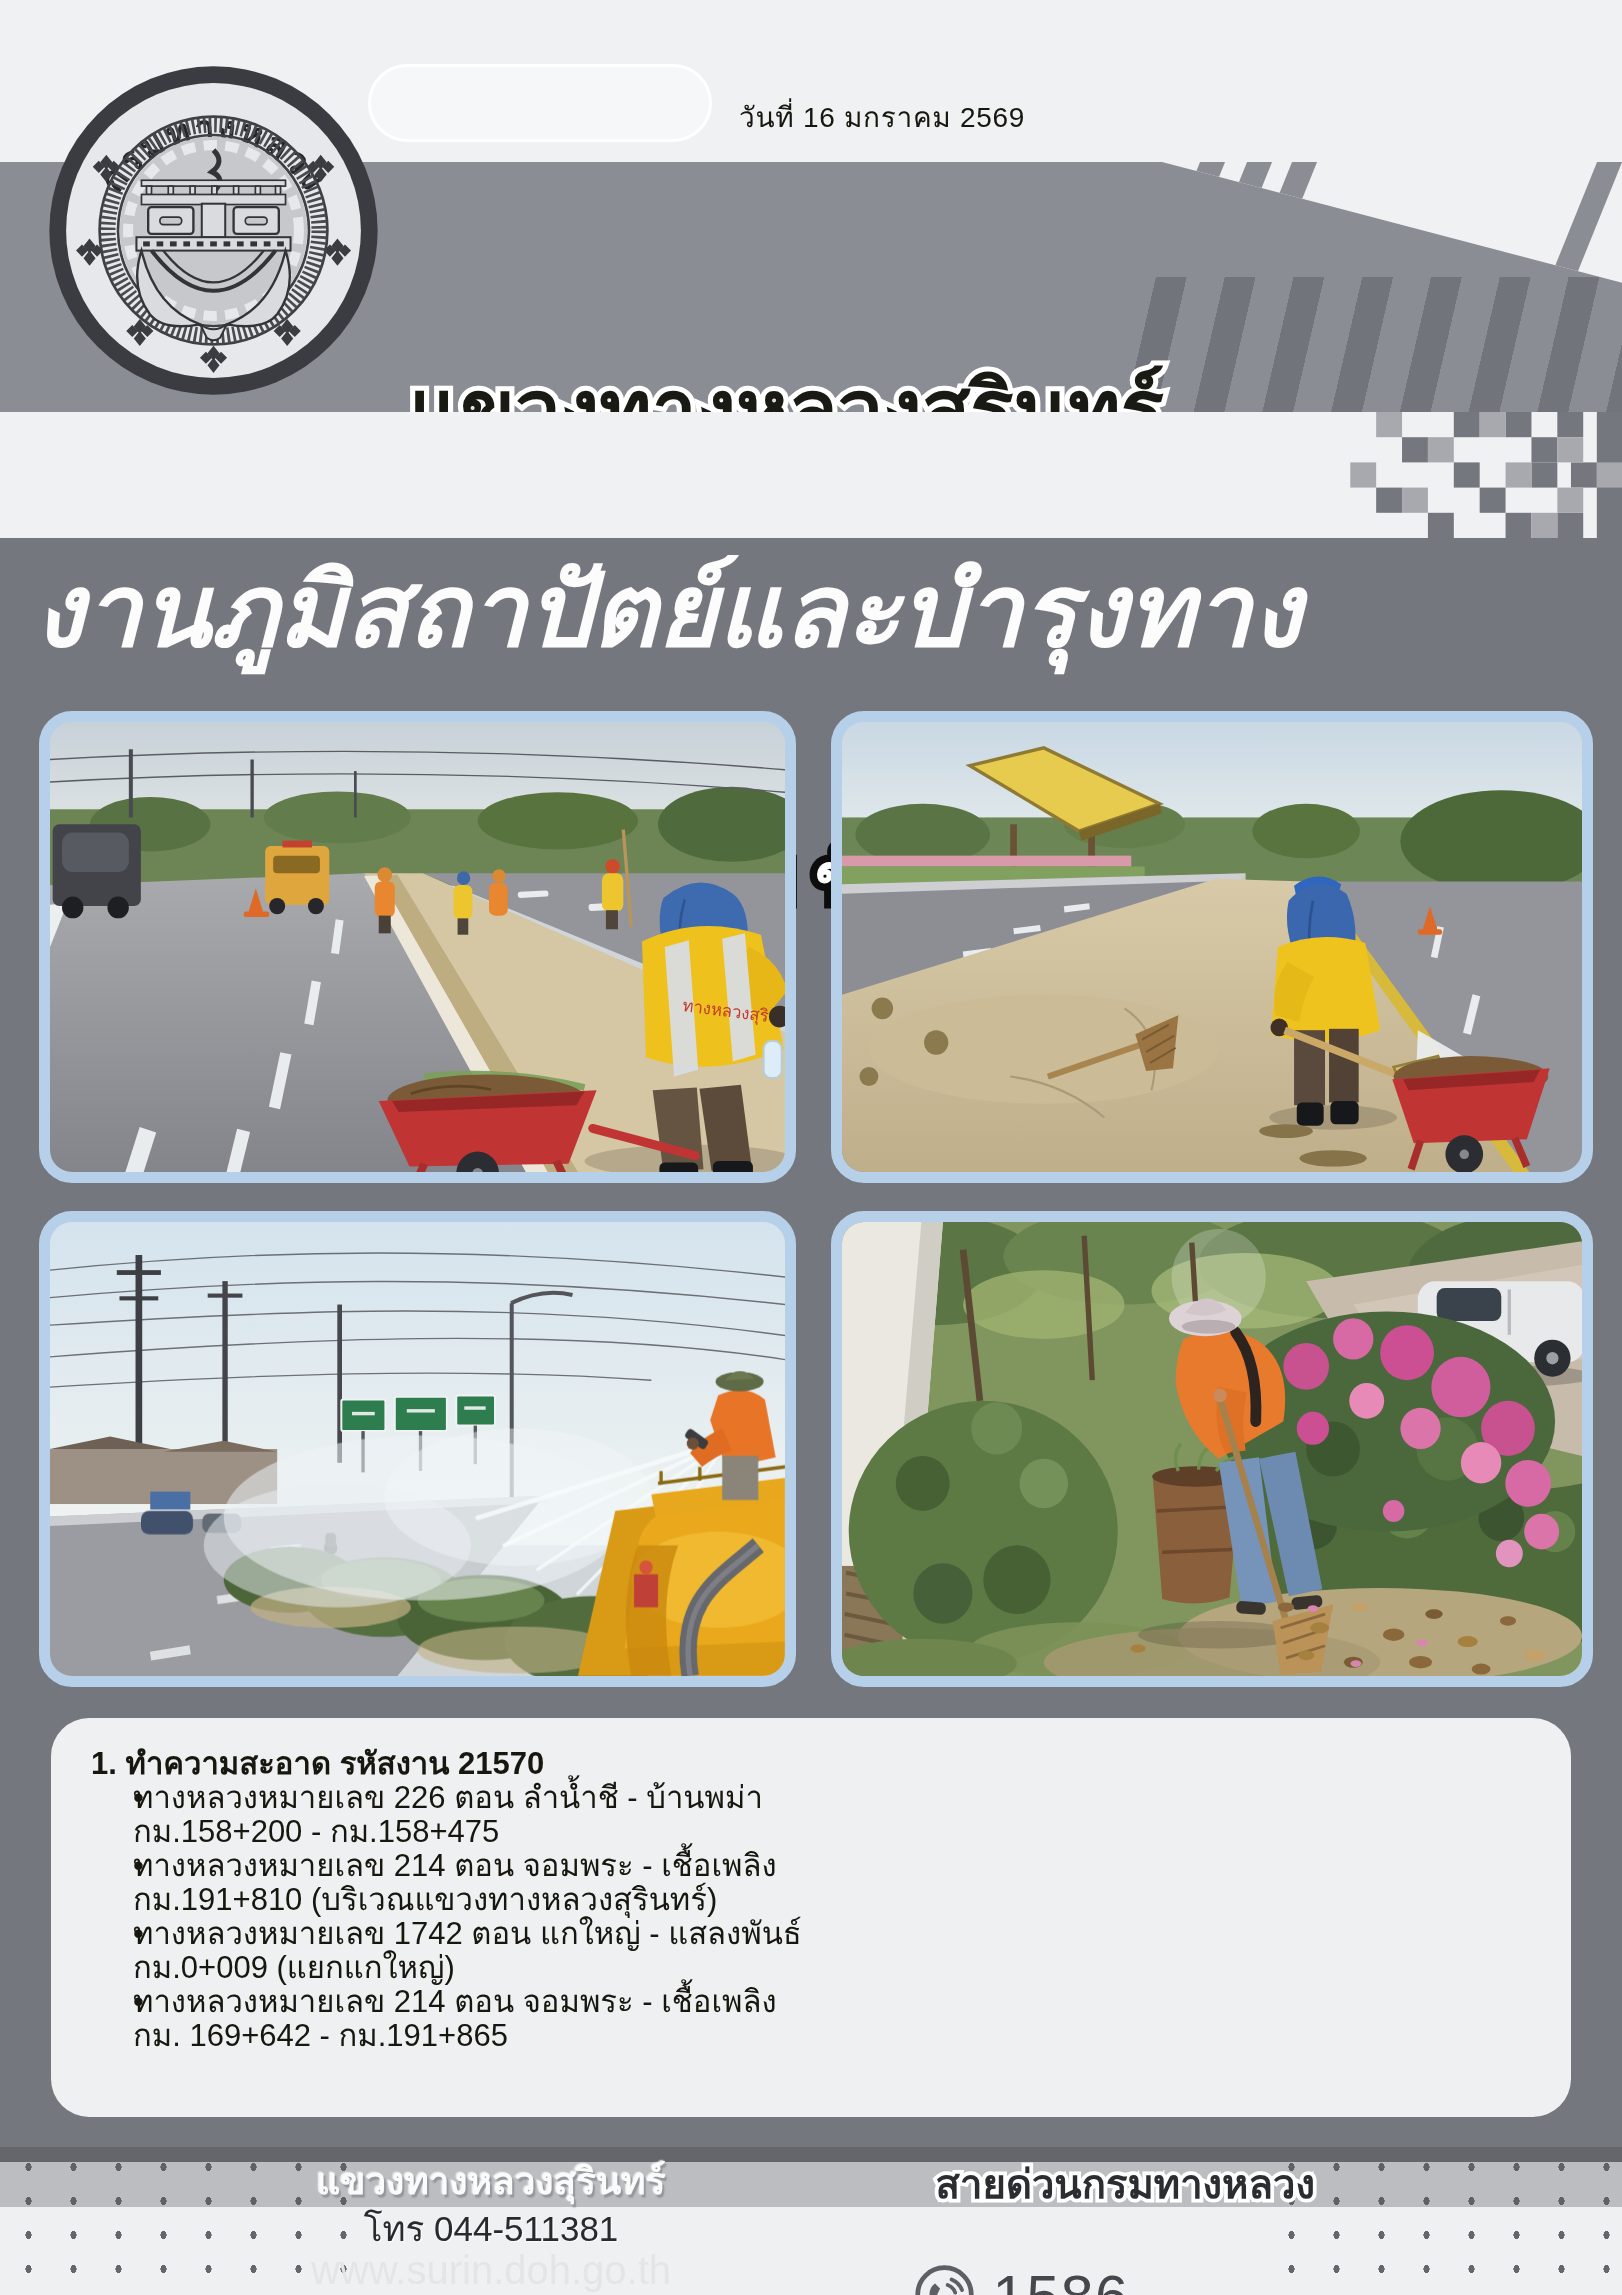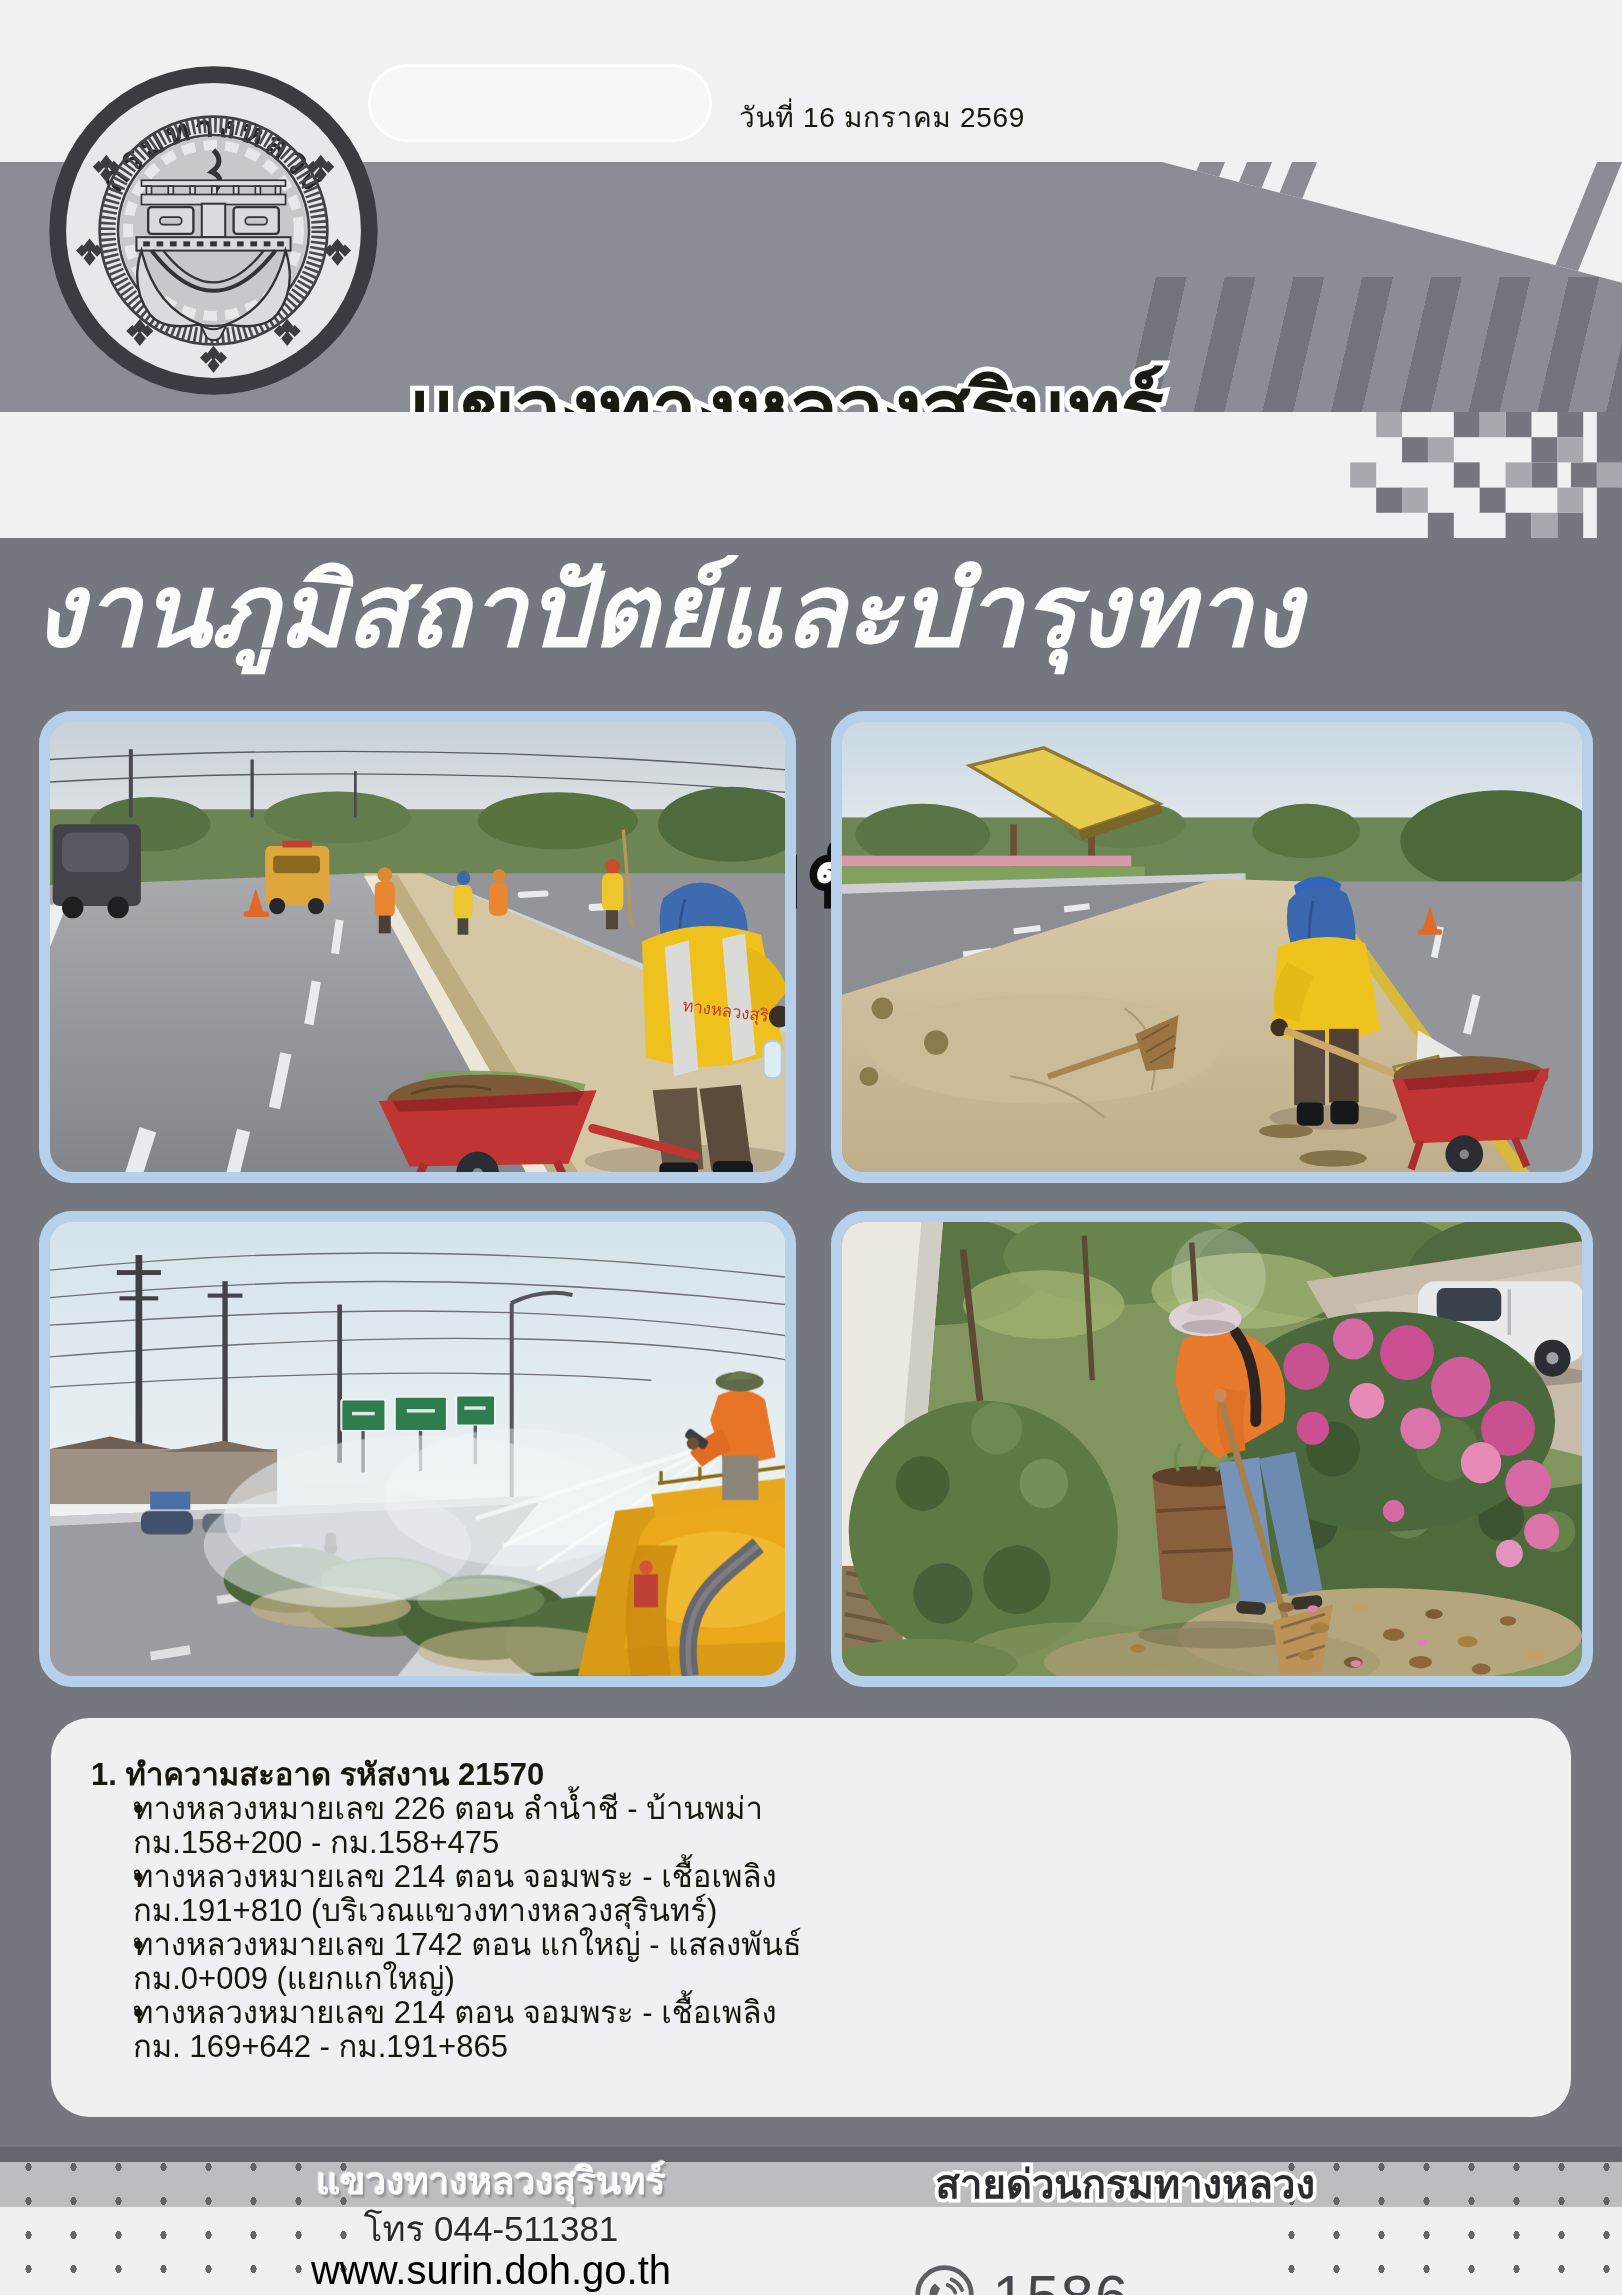--- a/index.html
+++ b/index.html
@@ -50,21 +50,21 @@
     white-space:nowrap;line-height:1.35;font-style:italic;}
 
   .photo{border:11px solid #b6d0e9;border-radius:33px;overflow:hidden;background:#cfd5d8;}
   .photo svg{display:block;width:100%;height:100%;}
   .photo-1{left:39px;top:711px;width:757px;height:472px;}
   .photo-2{left:831px;top:711px;width:762px;height:472px;}
   .photo-3{left:39px;top:1211px;width:757px;height:476px;}
   .photo-4{left:831px;top:1211px;width:762px;height:476px;}
 
   .info-card{left:51px;top:1718px;width:1520px;height:399px;border-radius:38px;
-    background:#eef0f2;padding:40px 40px;color:#17170f;}
+    background:#eef0f2;padding:29px 40px;color:#17170f;}
   .info-card .line{font-size:31px;line-height:34px;white-space:nowrap;}
   .info-card .heading{font-weight:600;}
   .bullet{display:flex;}
   .bullet .dot{width:30px;padding-left:42px;font-size:31px;line-height:34px;}
   .bullet .btxt{flex:1;}
 
   
   .footer-dark{left:0;top:2147px;width:1623px;height:15px;background:#64666c;}
   .footer-mid{left:0;top:2162px;width:1623px;height:45px;background:#bcbdc1;}
   .footer-light{left:0;top:2207px;width:1623px;height:89px;background:#eff0f2;}
@@ -73,21 +73,21 @@
     background-size:45px 34px;}
   .dots-left{left:5.5px;width:341px;}
   .dots-right{left:1269px;width:349px;}
 
   .office-name{left:300px;top:2151px;width:382px;text-align:center;font-size:37px;font-weight:700;
     color:#fbfbfc;white-space:nowrap;
     text-shadow:2px 2.7px 1.4px #94969c,-1.4px -1.4px 1.4px rgba(255,255,255,.8);}
   .office-phone{left:300px;top:2201px;width:382px;text-align:center;font-size:35px;
     color:#2a2a2e;white-space:nowrap;text-shadow:1.4px 1.4px 0 rgba(255,255,255,.8);}
   .office-website{left:300px;top:2248px;width:382px;text-align:center;font-size:40px;
-    color:#000000;white-space:nowrap;}
+    color:#e5e5e5;white-space:nowrap;}
 
   .hotline-label{left:811px;top:2159px;width:504px;text-align:center;font-size:40px;font-weight:600;}
   .hotline-label .txt2{left:50%;transform:translateX(-50%);}
   .hotline-label .stroke{-webkit-text-stroke:7.5px #ffffff;color:#fff;}
   .hotline-label .fill{color:#2c2d31;}
   .hotline-row{left:913px;top:2219px;display:flex;align-items:flex-start;gap:16.4px;margin-top:44px;}
   .hotline-icon{width:63px;height:63px;}
   .hotline-number{font-size:59px;color:#45474d;letter-spacing:1.4px;}
 </style>
 </head>

